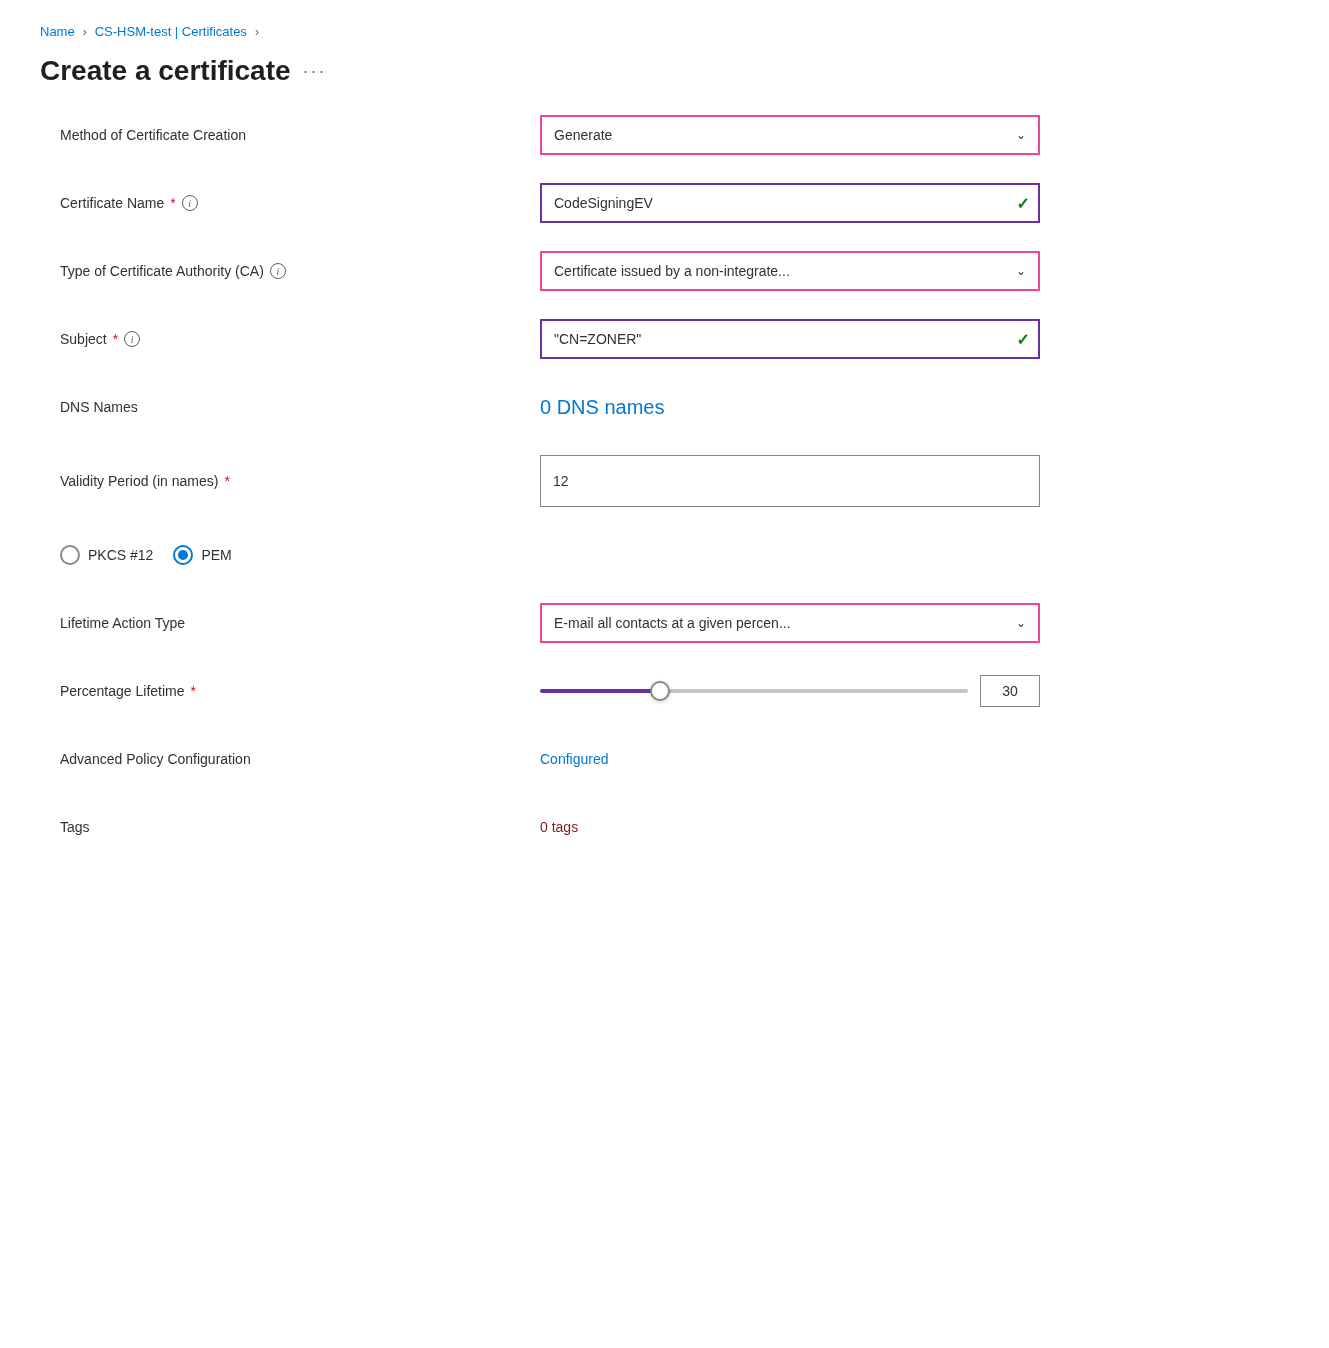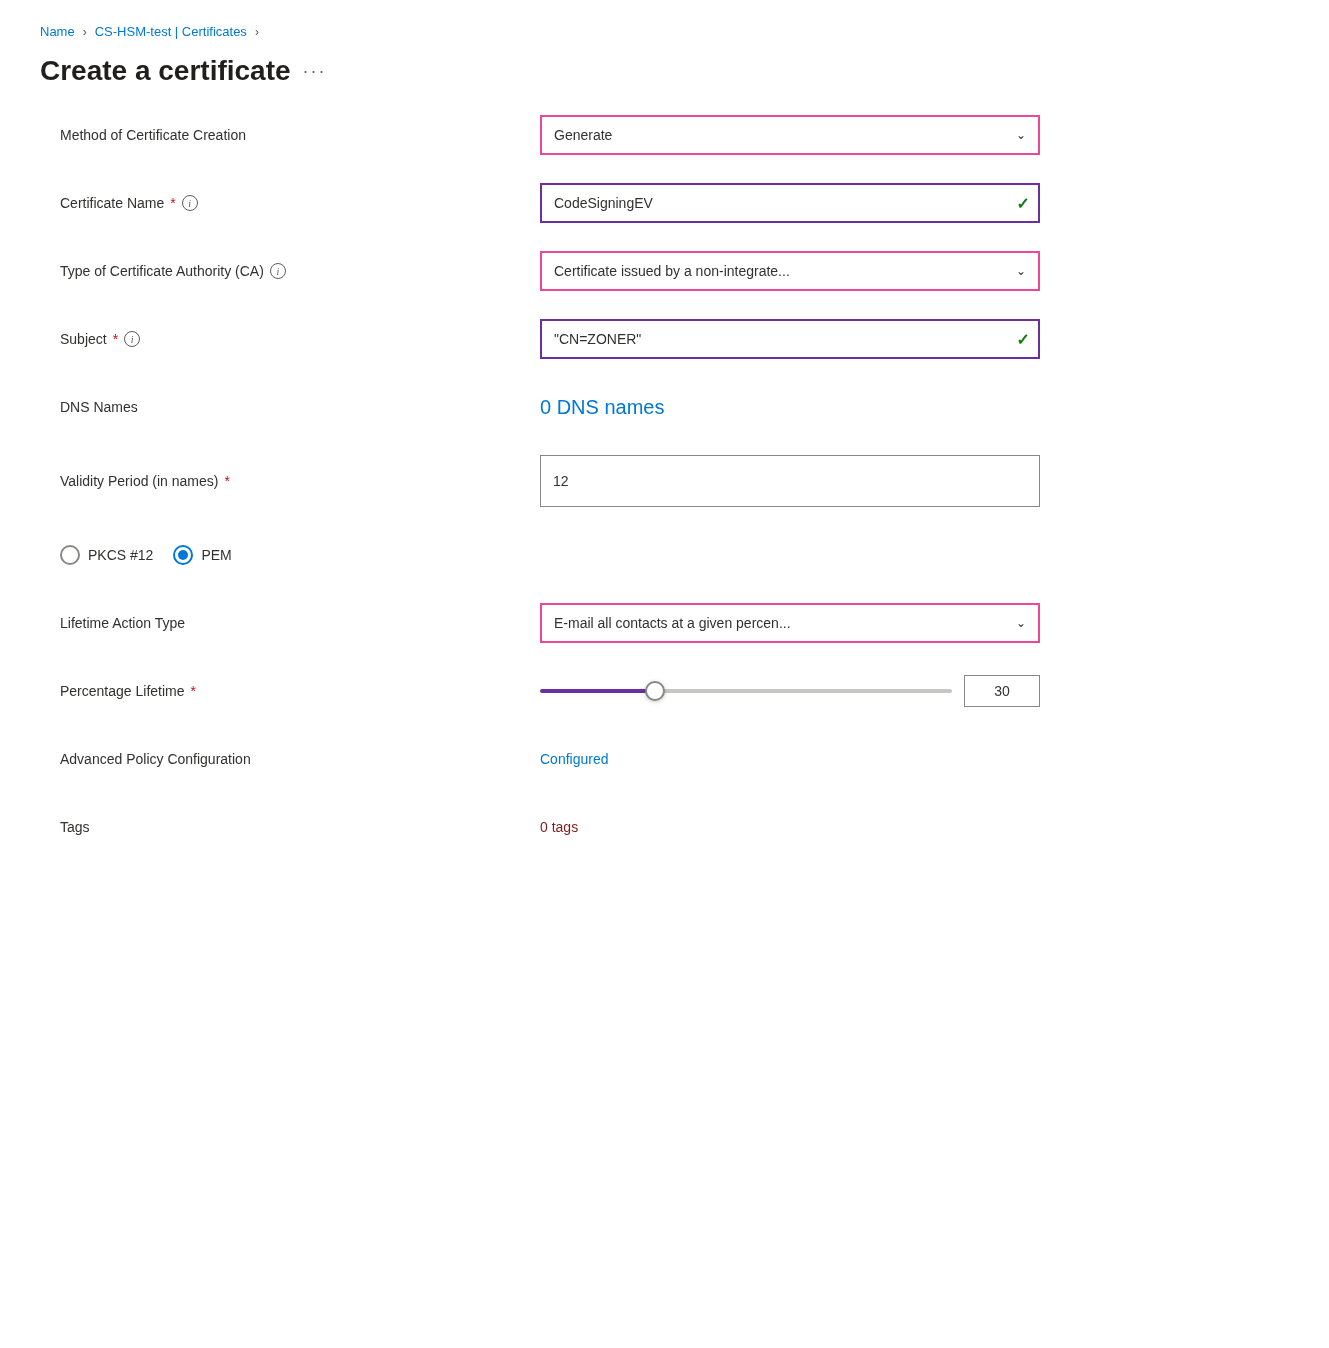--- a/index.html
+++ b/index.html
@@ -238,21 +238,21 @@
       width: 20px;
       height: 20px;
       border-radius: 50%;
       background: #ffffff;
       border: 2px solid #8a8886;
       box-shadow: 0 1px 4px rgba(0,0,0,0.2);
       cursor: grab;
     }
 
     .slider-value-box {
-      width: 76px;
+      width: 60px;
       height: 32px;
       border: 1px solid #8a8886;
       display: flex;
       align-items: center;
       justify-content: center;
       font-size: 14px;
       color: #323130;
       text-align: right;
     }
 

